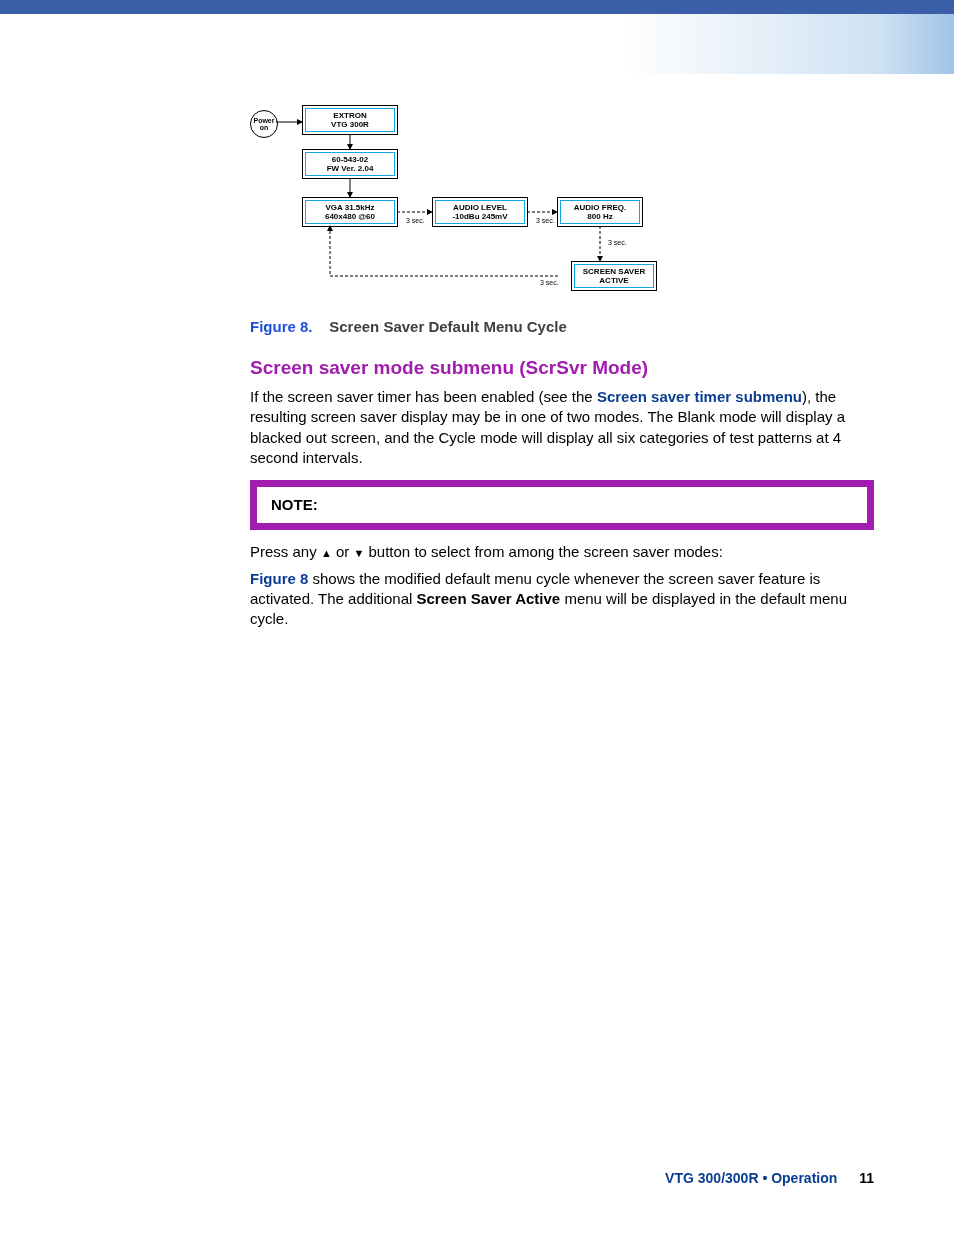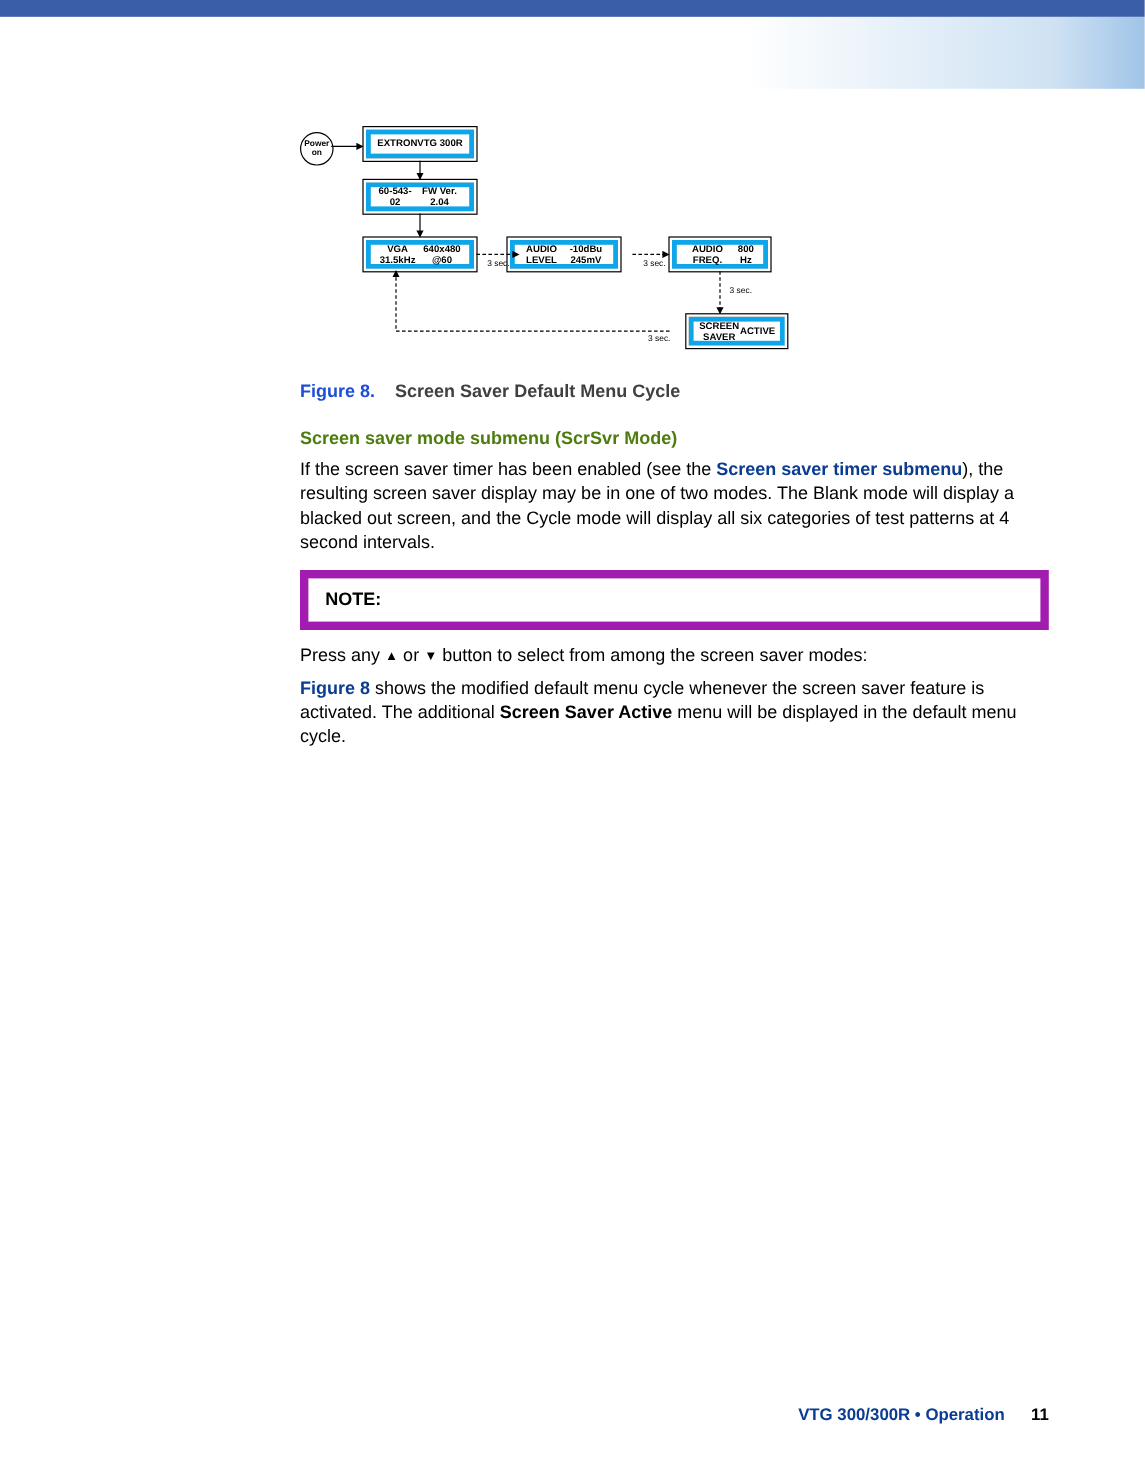--- a/index.html
+++ b/index.html
@@ -27,26 +27,26 @@
     width: 400px;
     height: 200px;
     font-family: Arial, sans-serif;
     font-size: 8px;
     font-weight: bold;
     text-align: center;
     line-height: 1.15;
   }
   .dbox {
     position: absolute;
-    border: 4px solid #0ea5e9;
+    border: 1px solid #0ea5e9;
     outline: 2px solid #fff;
     box-shadow: 0 0 0 3px #000;
     background: #fff;
     display: flex;
-    flex-direction: row;
+    flex-direction: column;
     justify-content: center;
     align-items: center;
     padding: 2px 4px;
     box-sizing: border-box;
   }
   .circle {
     position: absolute;
     width: 26px; height: 26px;
     border: 1px solid #000;
     border-radius: 50%;
@@ -68,22 +68,22 @@
     pointer-events: none;
   }
   
   .figure-caption {
     margin-top: 14px;
     font-size: 15px;
   }
   .figure-caption .lbl { color: #1d4ed8; font-weight: bold; }
   .figure-caption .rest { font-weight: 600; color: #404040; }
   h2.section {
-    color: #4d7c0f;
-    font-size: 15px;
+    color: #a21caf;
+    font-size: 19px;
     font-weight: bold;
     margin-top: 22px;
     margin-bottom: 8px;
   }
   p.body, .body {
     font-size: 15px;
     line-height: 1.35;
     margin: 6px 0;
   }
   a.link, .link { color: #0a3d91; font-weight: bold; text-decoration: none; }
@@ -147,21 +147,21 @@
       <span>VTG    300R</span>
     </div>
     <div class="dbox" style="left:55px;top:48px;width:90px;height:24px;align-items:center;">
       <span>60-543-02</span>
       <span>FW  Ver. 2.04</span>
     </div>
     <div class="dbox" style="left:55px;top:96px;width:90px;height:24px;">
       <span>VGA   31.5kHz</span>
       <span>640x480 @60</span>
     </div>
-    <div class="dbox" style="left:175px;top:96px;width:90px;height:24px;">
+    <div class="dbox" style="left:185px;top:96px;width:90px;height:24px;">
       <span>AUDIO LEVEL</span>
       <span>-10dBu  245mV</span>
     </div>
     <div class="dbox" style="left:310px;top:96px;width:80px;height:24px;">
       <span>AUDIO FREQ.</span>
       <span>800 Hz</span>
     </div>
     <div class="dbox" style="left:324px;top:160px;width:80px;height:24px;">
       <span>SCREEN SAVER</span>
       <span>ACTIVE</span>

